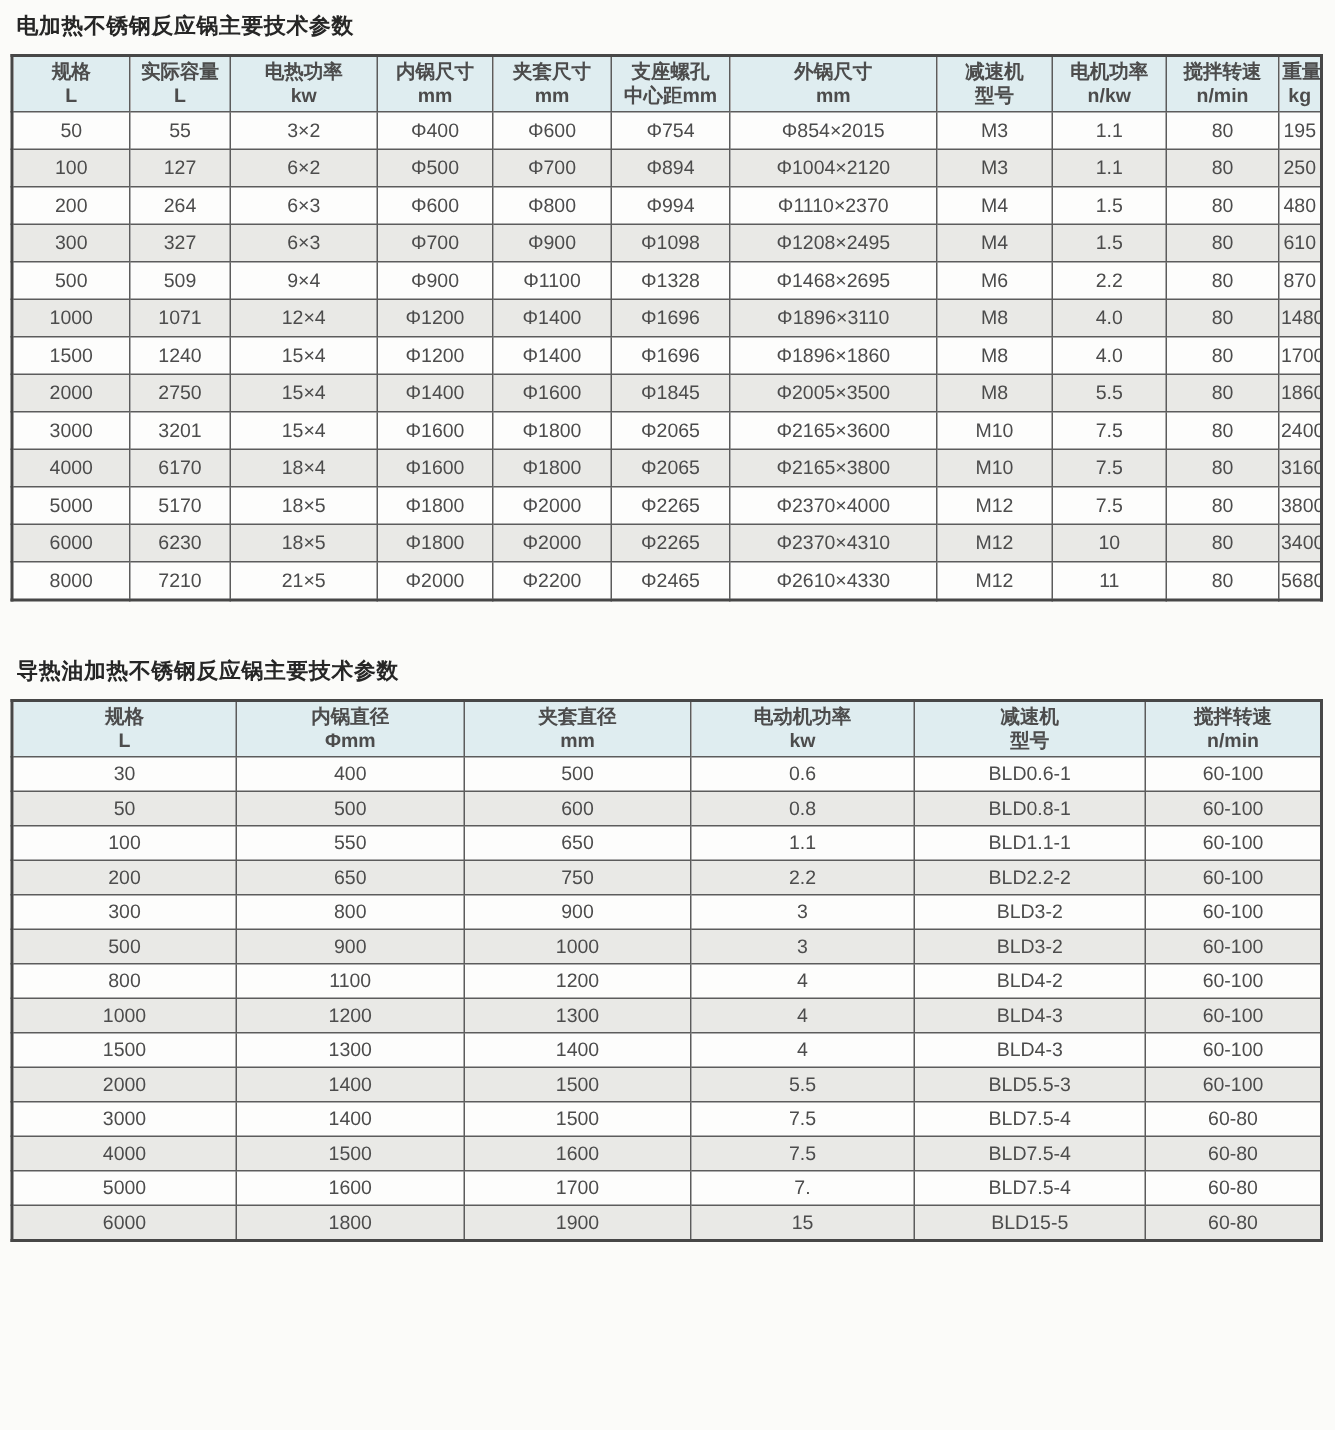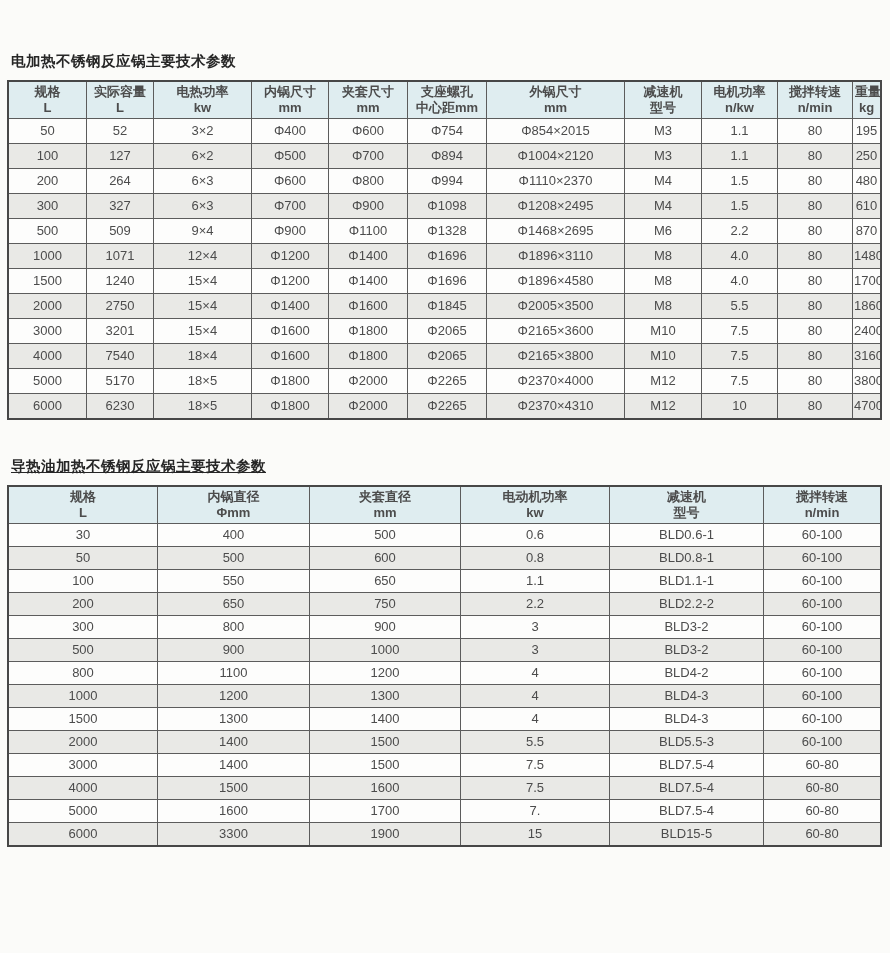--- a/index.html
+++ b/index.html
@@ -11,26 +11,26 @@
     --title:#262626;
     --page-bg:#fbfbf9;
   }
   html,body{margin:0;padding:0;}
   body{
     width:890px;height:953px;
     background:var(--page-bg);
     font-family:"Liberation Sans","DejaVu Sans",sans-serif;
     color:var(--text);
   }
-  .page{padding:6px 8px 0 7px;box-sizing:border-box;margin-top:44px;}
+  .page{padding:6px 8px 0 7px;box-sizing:border-box;}
   .title{
     font-size:14.5px;font-weight:bold;color:var(--title);
     margin:2px 0 0 4px;letter-spacing:.5px;
   }
-  .title.second{margin-top:37px;text-decoration:underline;}
+  .title.second{margin-top:37px;}
   table{
     border-collapse:collapse;table-layout:fixed;
     width:875px;margin-top:9px;
     border:2px solid var(--outer-border);
     background:#fdfdfc;
   }
   th,td{
     border:1px solid var(--border);
     text-align:center;vertical-align:middle;
     font-size:13px;color:var(--text);
@@ -116,21 +116,21 @@
           </th>
           <th>
             <div>重量</div>
             <div>kg</div>
           </th>
         </tr>
       </thead>
       <tbody>
         <tr>
           <td>50</td>
-          <td>52</td>
+          <td>55</td>
           <td>3×2</td>
           <td>Φ400</td>
           <td>Φ600</td>
           <td>Φ754</td>
           <td>Φ854×2015</td>
           <td>M3</td>
           <td>1.1</td>
           <td>80</td>
           <td>195</td>
         </tr>
@@ -199,21 +199,21 @@
           <td>80</td>
           <td>1480</td>
         </tr>
         <tr>
           <td>1500</td>
           <td>1240</td>
           <td>15×4</td>
           <td>Φ1200</td>
           <td>Φ1400</td>
           <td>Φ1696</td>
-          <td>Φ1896×4580</td>
+          <td>Φ1896×1860</td>
           <td>M8</td>
           <td>4.0</td>
           <td>80</td>
           <td>1700</td>
         </tr>
         <tr>
           <td>2000</td>
           <td>2750</td>
           <td>15×4</td>
           <td>Φ1400</td>
@@ -233,21 +233,21 @@
           <td>Φ1800</td>
           <td>Φ2065</td>
           <td>Φ2165×3600</td>
           <td>M10</td>
           <td>7.5</td>
           <td>80</td>
           <td>2400</td>
         </tr>
         <tr>
           <td>4000</td>
-          <td>7540</td>
+          <td>6170</td>
           <td>18×4</td>
           <td>Φ1600</td>
           <td>Φ1800</td>
           <td>Φ2065</td>
           <td>Φ2165×3800</td>
           <td>M10</td>
           <td>7.5</td>
           <td>80</td>
           <td>3160</td>
         </tr>
@@ -268,21 +268,34 @@
           <td>6000</td>
           <td>6230</td>
           <td>18×5</td>
           <td>Φ1800</td>
           <td>Φ2000</td>
           <td>Φ2265</td>
           <td>Φ2370×4310</td>
           <td>M12</td>
           <td>10</td>
           <td>80</td>
-          <td>4700</td>
+          <td>3400</td>
+        </tr>
+        <tr>
+          <td>8000</td>
+          <td>7210</td>
+          <td>21×5</td>
+          <td>Φ2000</td>
+          <td>Φ2200</td>
+          <td>Φ2465</td>
+          <td>Φ2610×4330</td>
+          <td>M12</td>
+          <td>11</td>
+          <td>80</td>
+          <td>5680</td>
         </tr>
       </tbody>
     </table>
 
   <div class="title second">导热油加热不锈钢反应锅主要技术参数</div>
 
   <table class="t2">
       <thead>
         <tr>
           <th>
@@ -411,21 +424,21 @@
         <tr>
           <td>5000</td>
           <td>1600</td>
           <td>1700</td>
           <td>7.</td>
           <td>BLD7.5-4</td>
           <td>60-80</td>
         </tr>
         <tr>
           <td>6000</td>
-          <td>3300</td>
+          <td>1800</td>
           <td>1900</td>
           <td>15</td>
           <td>BLD15-5</td>
           <td>60-80</td>
         </tr>
       </tbody>
     </table>
 
 </div>
 

